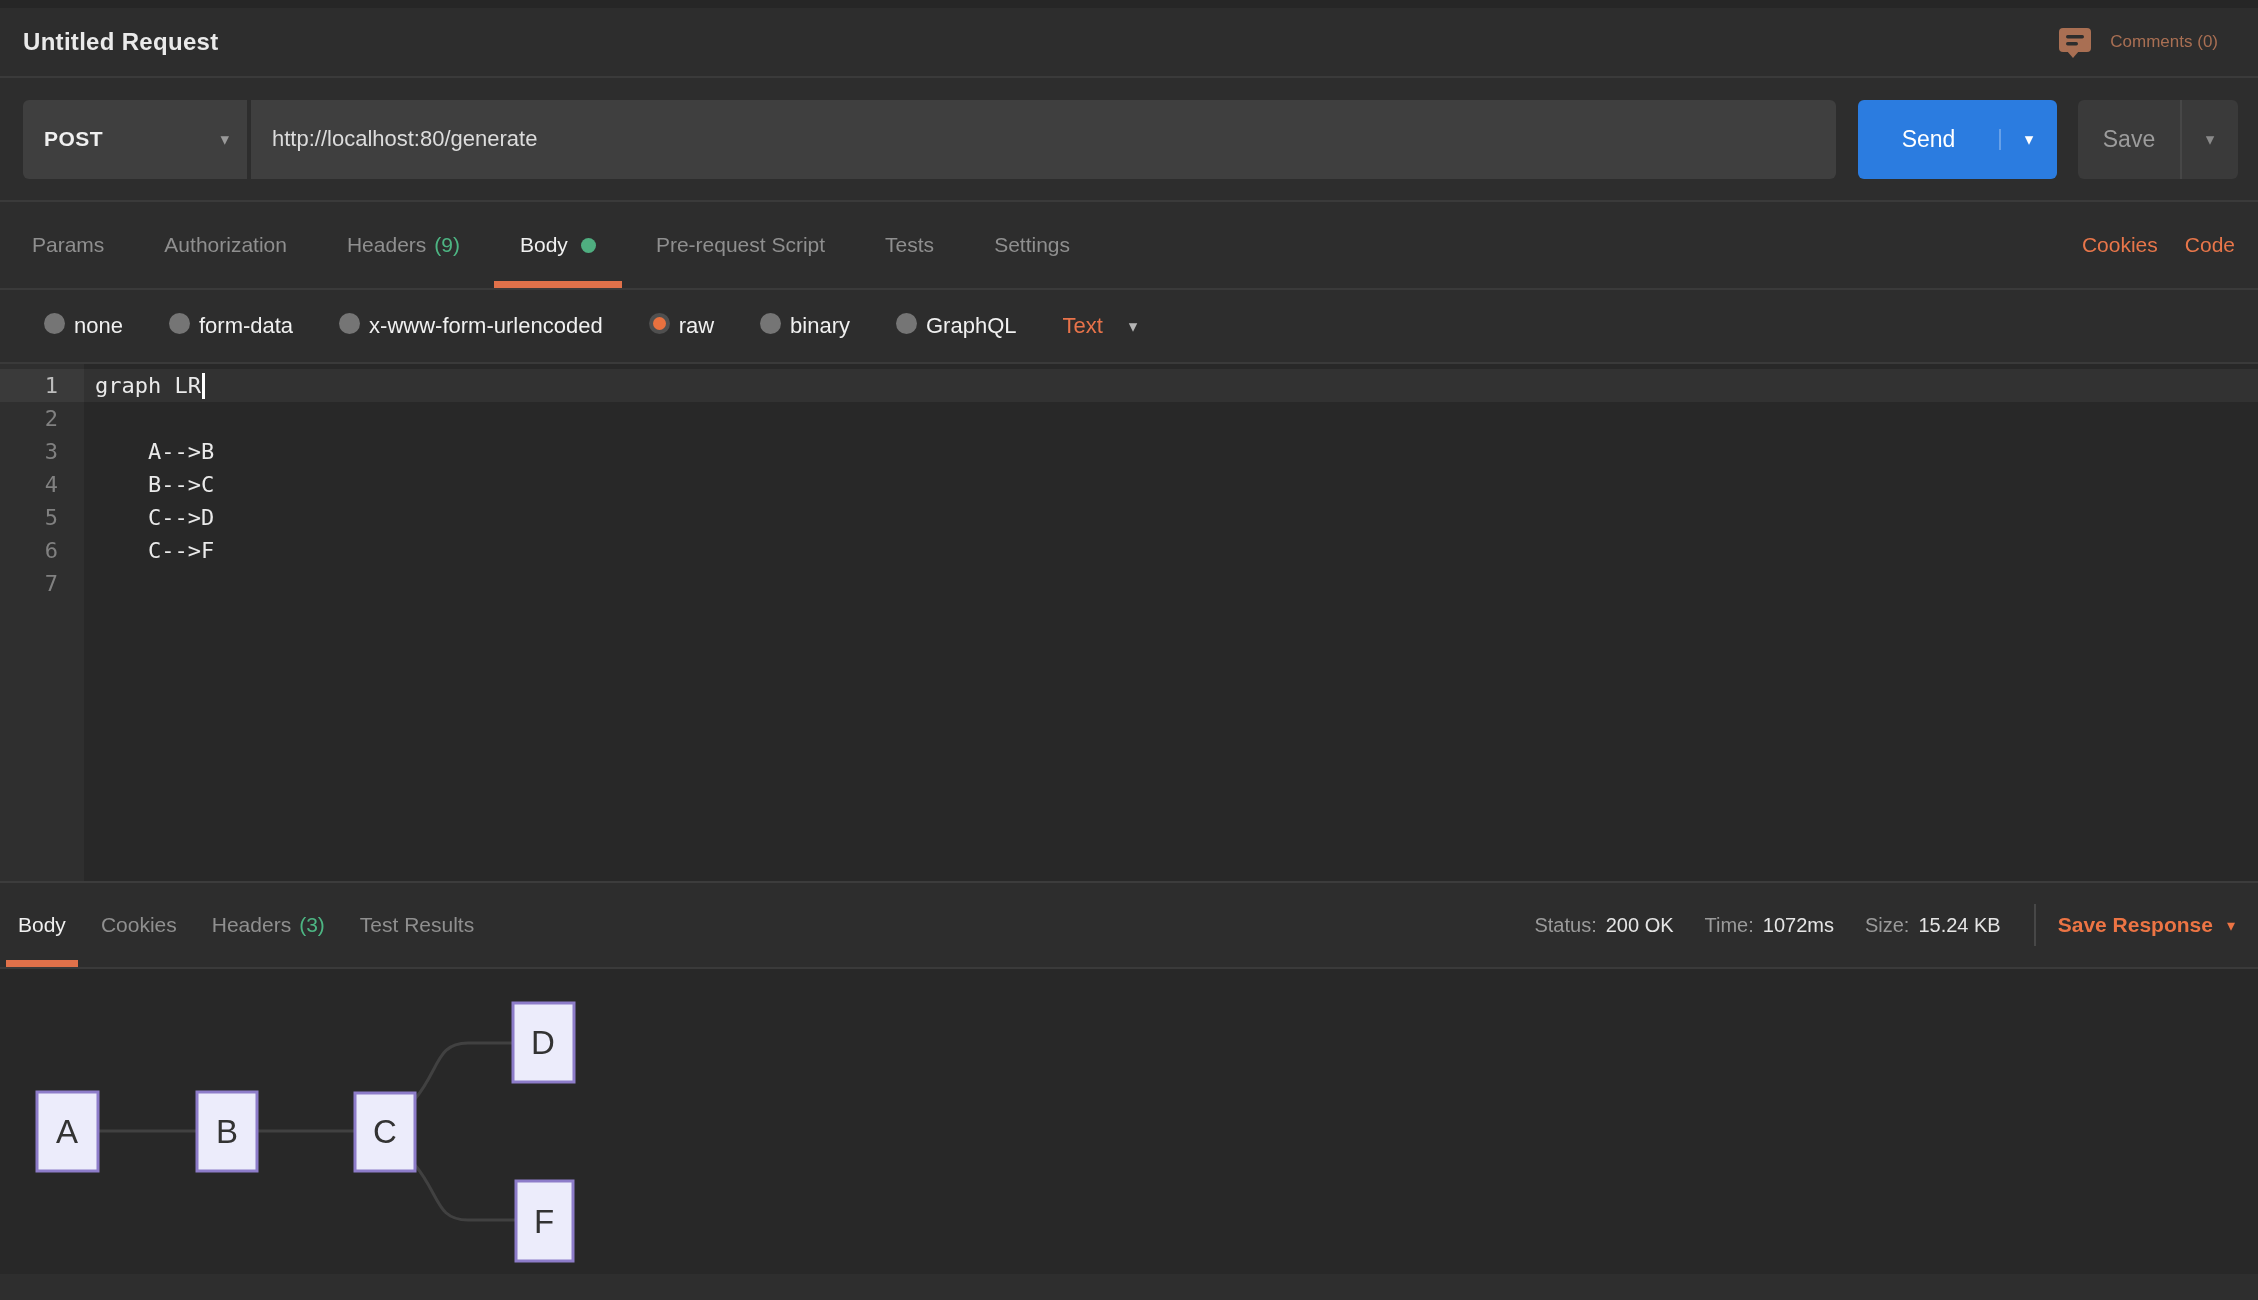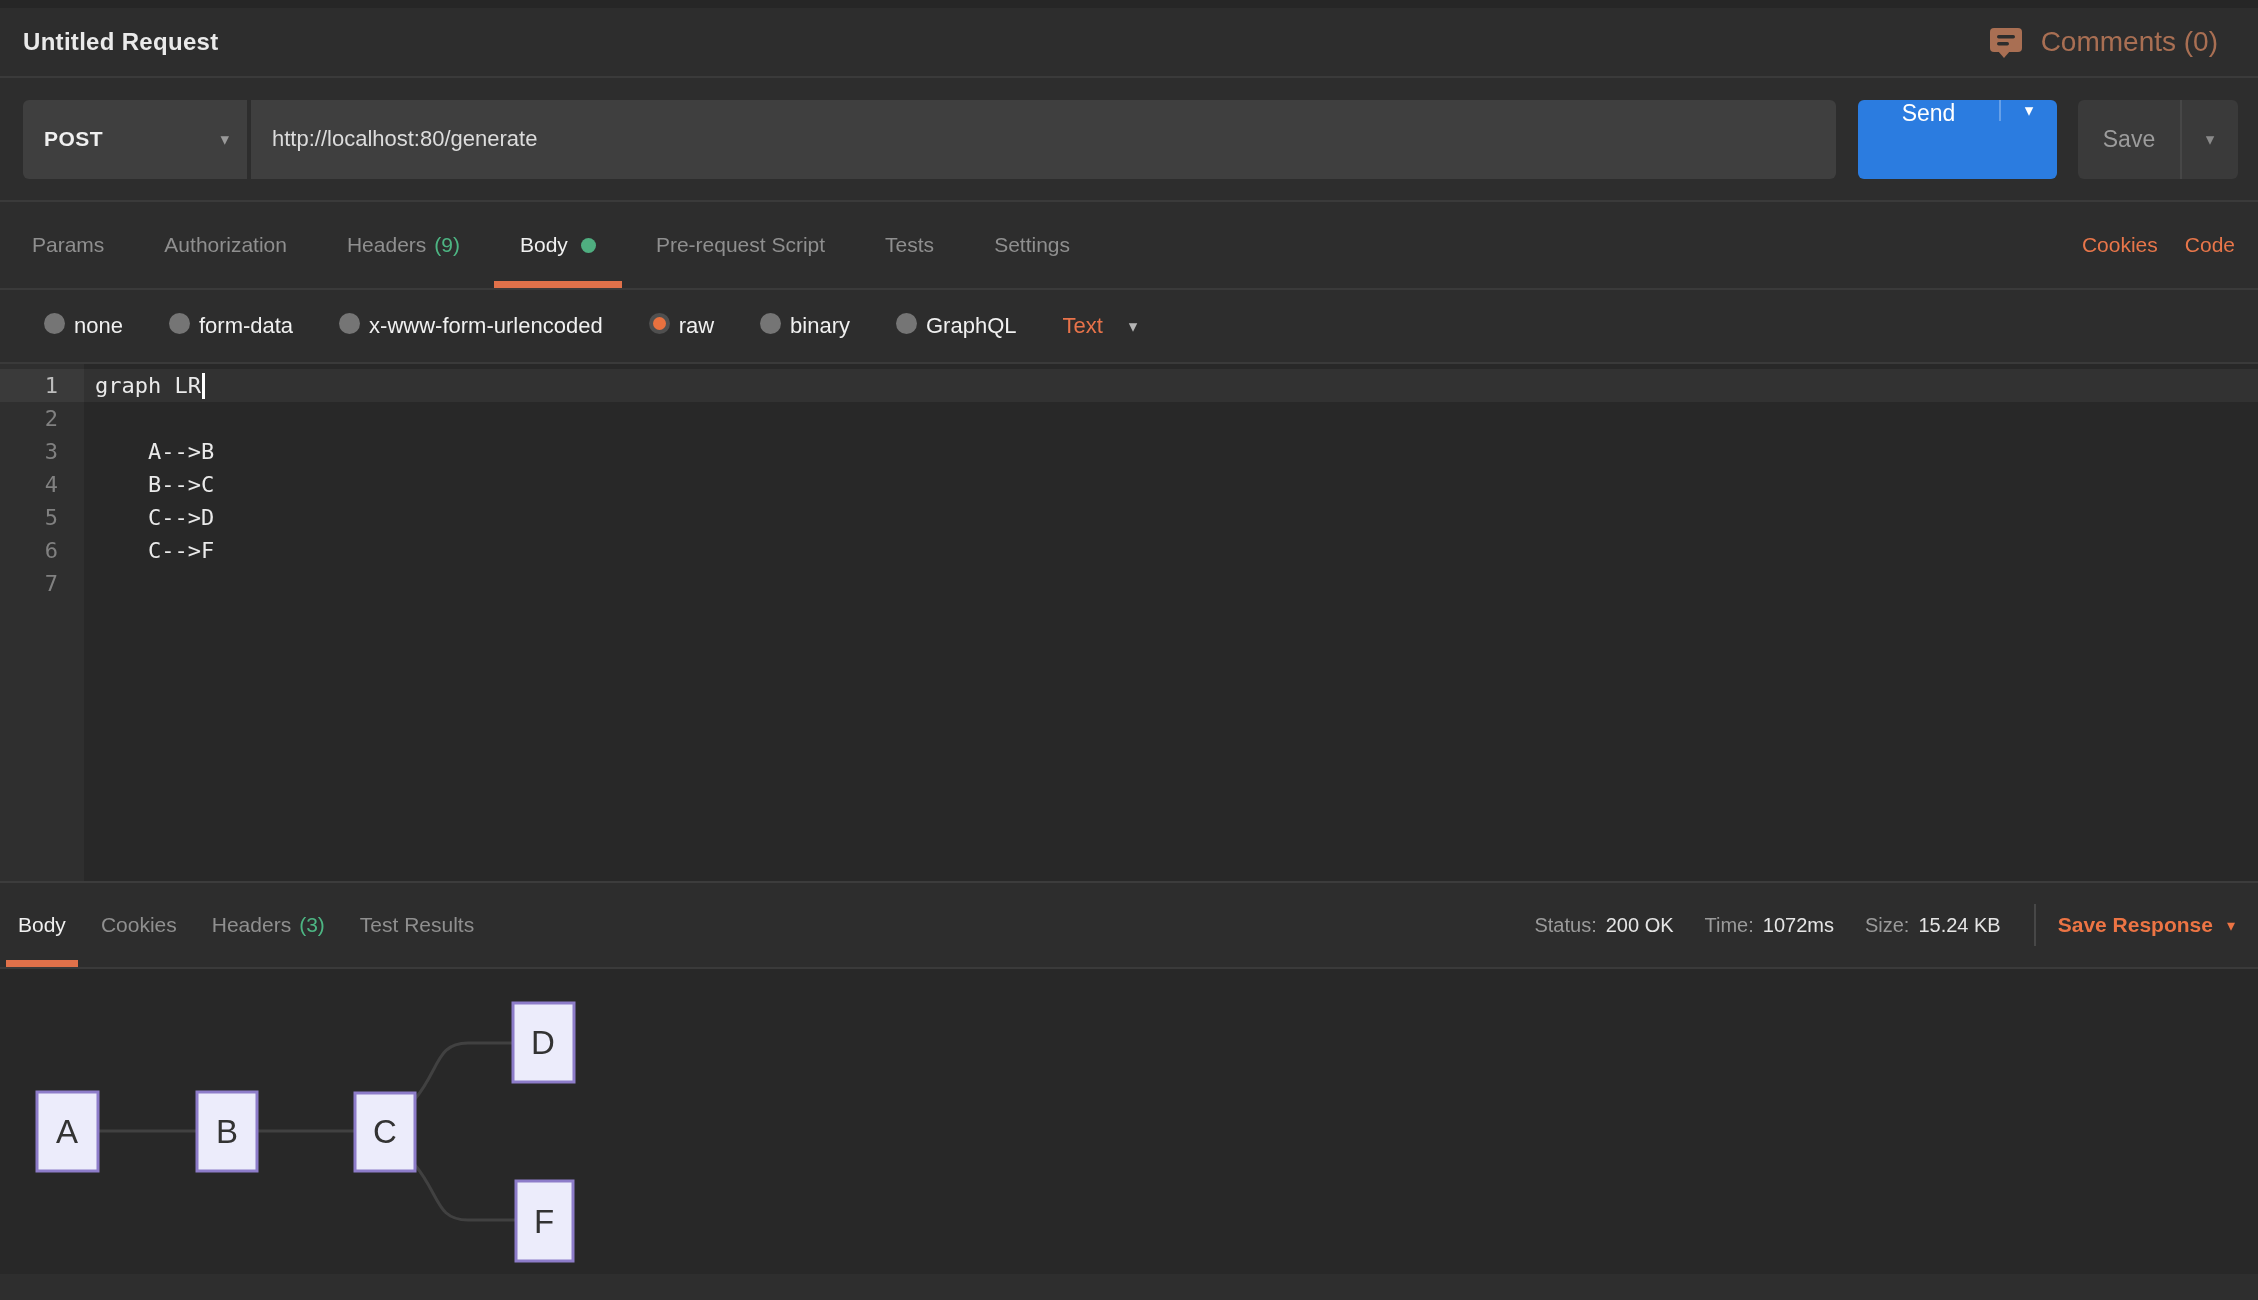--- a/index.html
+++ b/index.html
@@ -12,21 +12,21 @@
     position:relative;
   }
 
   
   .top-strip { height:8px; background:#262626; }
   .title-bar {
     height:70px; background:#2d2d2d; border-bottom:2px solid #3a3a3a;
     display:flex; align-items:center; padding:0 40px 0 23px;
   }
   .page-title { font-size:24px; font-weight:bold; color:#eaeaea; letter-spacing:.3px; }
-  .comments { margin-left:auto; display:flex; align-items:center; gap:18px; color:#a96f53; font-size:28px; cursor:pointer; }
+  .comments { margin-left:auto; display:flex; align-items:center; gap:18px; color:#a96f53; font-size:17px; cursor:pointer; }
 
   
   .request-row {
     height:124px; border-bottom:2px solid #3a3a3a;
     display:flex; align-items:center; padding:0 20px 0 23px;
   }
   .url-composite {
     flex:1; height:79px; background:#3f3f3f; border-radius:6px;
     display:flex; align-items:stretch; overflow:hidden;
   }
@@ -34,21 +34,21 @@
   .method-label { font-size:21px; font-weight:bold; color:#f0f0f0; letter-spacing:.5px; }
   .method-caret { margin-left:auto; color:#9a9a9a; font-size:17px; }
   .seg-divider { width:4px; background:#2d2d2d; }
   .url-seg { flex:1; display:flex; align-items:center; padding:0 0 0 21px; }
   .url-input {
     width:100%; background:transparent; border:none; outline:none;
     font-family:"Liberation Sans", sans-serif; font-size:22px; color:#dcdcdc;
   }
   .send-btn {
     margin-left:22px; width:199px; height:79px; background:#2b7ce0; border-radius:6px;
-    display:flex; align-items:flex-start; overflow:hidden; cursor:pointer;
+    display:flex; align-items:center; overflow:hidden; cursor:pointer;
   }
   .send-main { flex:1; display:flex; align-items:center; justify-content:center; font-size:23px; color:#ffffff; }
   .send-caret-seg { width:58px; border-left:2px solid rgba(255,255,255,.28); display:flex; align-items:center; justify-content:center; color:#fff; font-size:17px; }
   .save-btn {
     margin-left:21px; width:160px; height:79px; background:#3a3a3a; border-radius:6px;
     display:flex; align-items:stretch; overflow:hidden; cursor:pointer;
   }
   .save-main { flex:1; display:flex; align-items:center; justify-content:center; font-size:23px; color:#9c9c9c; }
   .save-caret-seg { width:58px; border-left:2px solid #474747; display:flex; align-items:center; justify-content:center; color:#8a8a8a; font-size:17px; }
 

